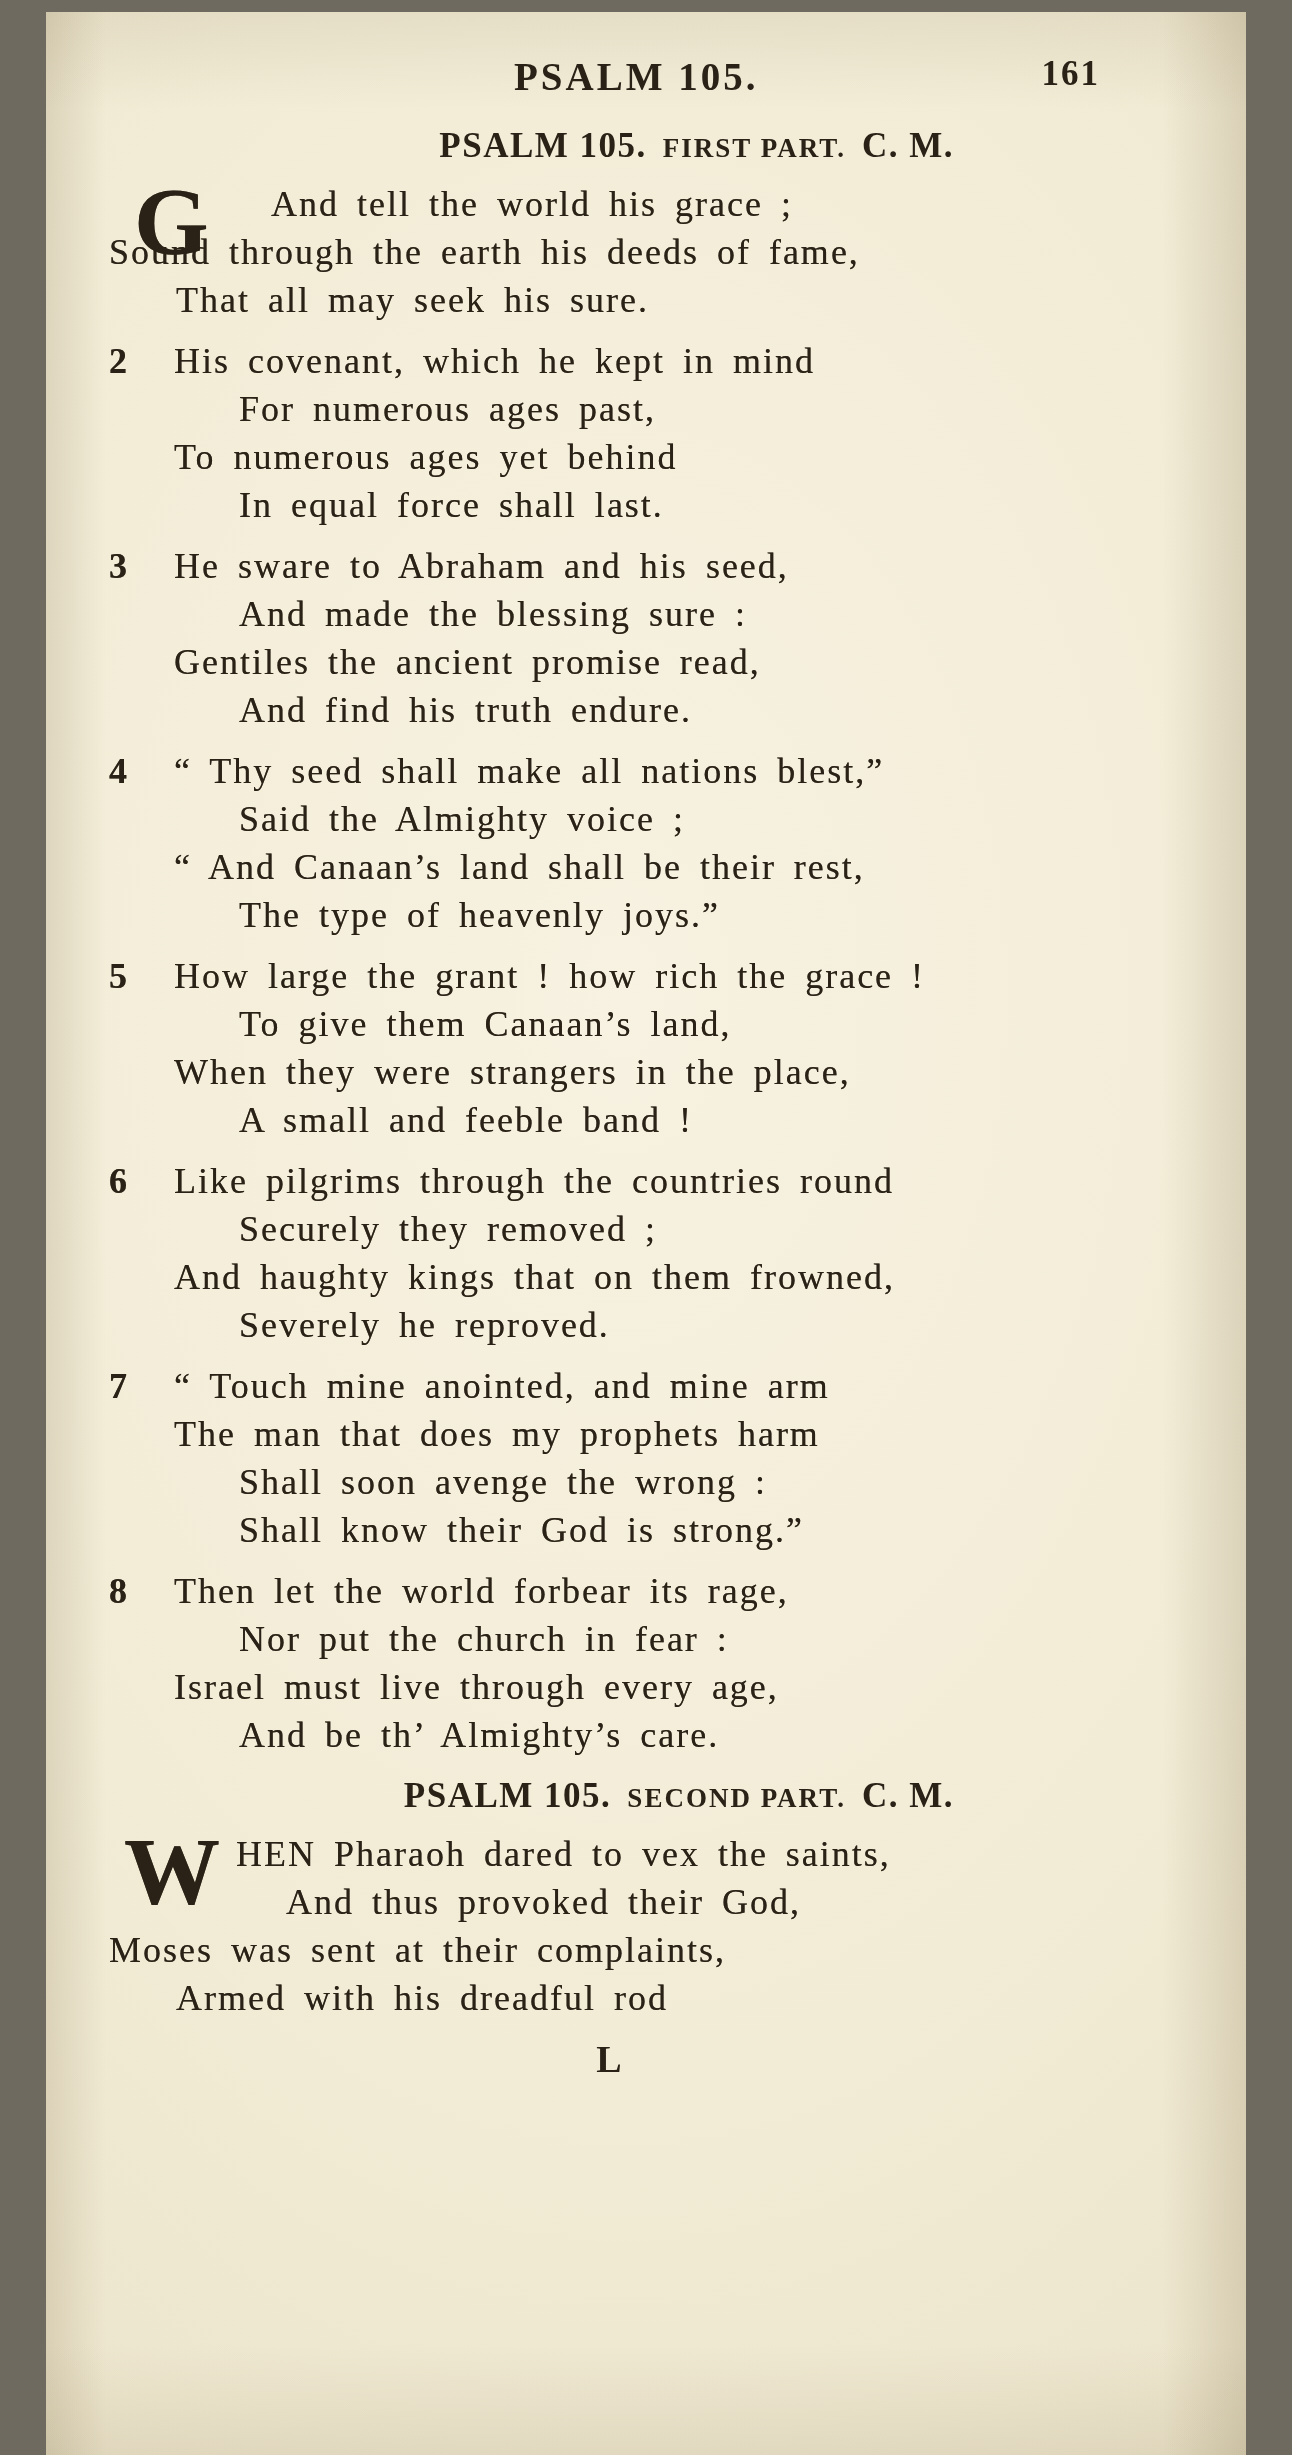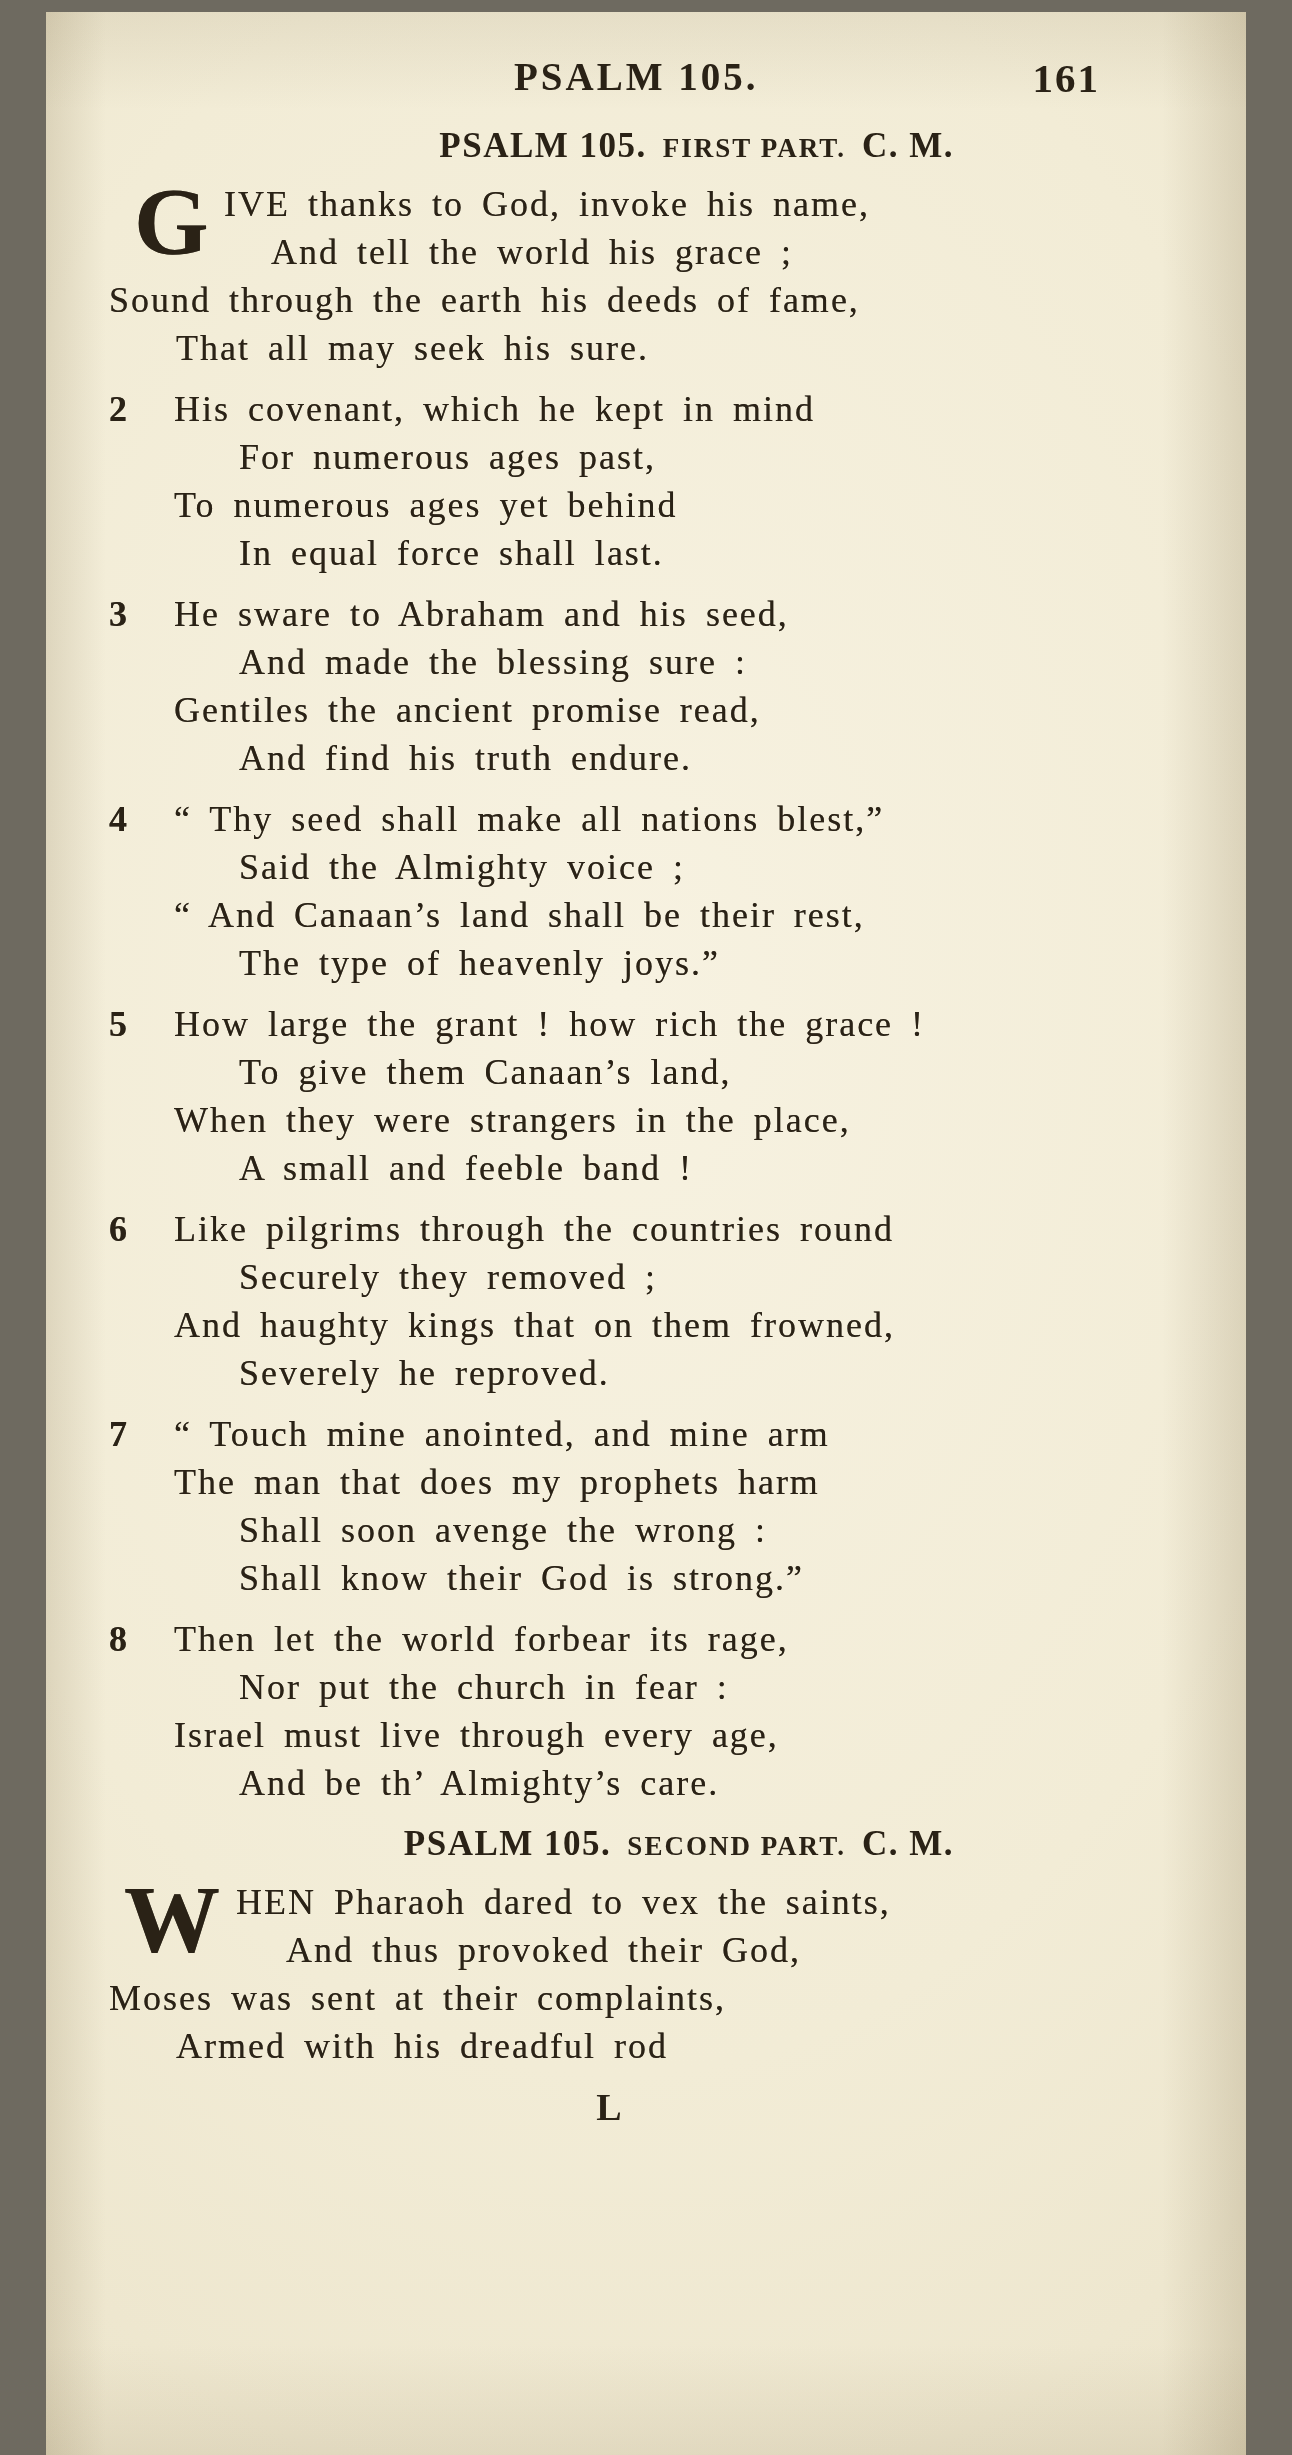--- a/index.html
+++ b/index.html
@@ -18,21 +18,21 @@
   }
 
   
   .running-header { position:absolute; top:42px; left:0; width:100%; height:50px; }
   .running-title {
     position:absolute; left:468px; top:0;
     font-size:39px; font-weight:700; letter-spacing:3px; white-space:nowrap;
   }
   .page-number {
     position:absolute; right:146px; top:0;
-    font-size:41px; font-weight:700; letter-spacing:2px;
+    font-size:35px; font-weight:700; letter-spacing:2px;
   }
 
   
   .text-block { position:absolute; top:110px; left:58px; width:1160px; }
 
   .section-heading {
     width:850px; height:48px; line-height:48px;
     text-align:right; white-space:nowrap;
     margin-bottom:10px; font-weight:700;
   }
@@ -83,21 +83,20 @@
   </div>
 
   <div class="text-block">
 
     <div class="section-heading">
       <span class="h-main">PSALM 105.</span><span class="h-part">first part.</span><span class="h-main">C. M.</span>
     </div>
 
     <div class="verse dropcap">
       <span class="drop-cap">G</span>
-      <div class="line dc1">IVE thanks to God, invoke his name,</div>
       <div class="line dc2">And tell the world his grace ;</div>
       <div class="line dc3">Sound through the earth his deeds of fame,</div>
       <div class="line dc4">That all may seek his sure.</div>
     </div>
 
     <div class="verse">
       <span class="verse-num">2</span>
       <div class="line l-a">His covenant, which he kept in mind</div>
       <div class="line l-b">For numerous ages past,</div>
       <div class="line l-a">To numerous ages yet behind</div>

